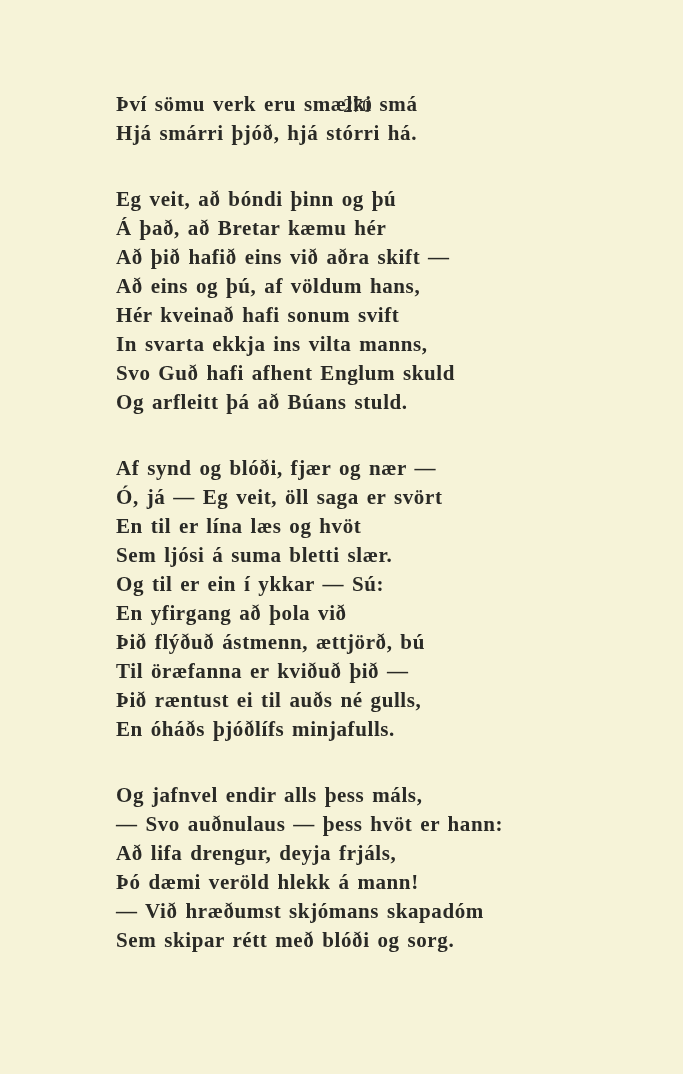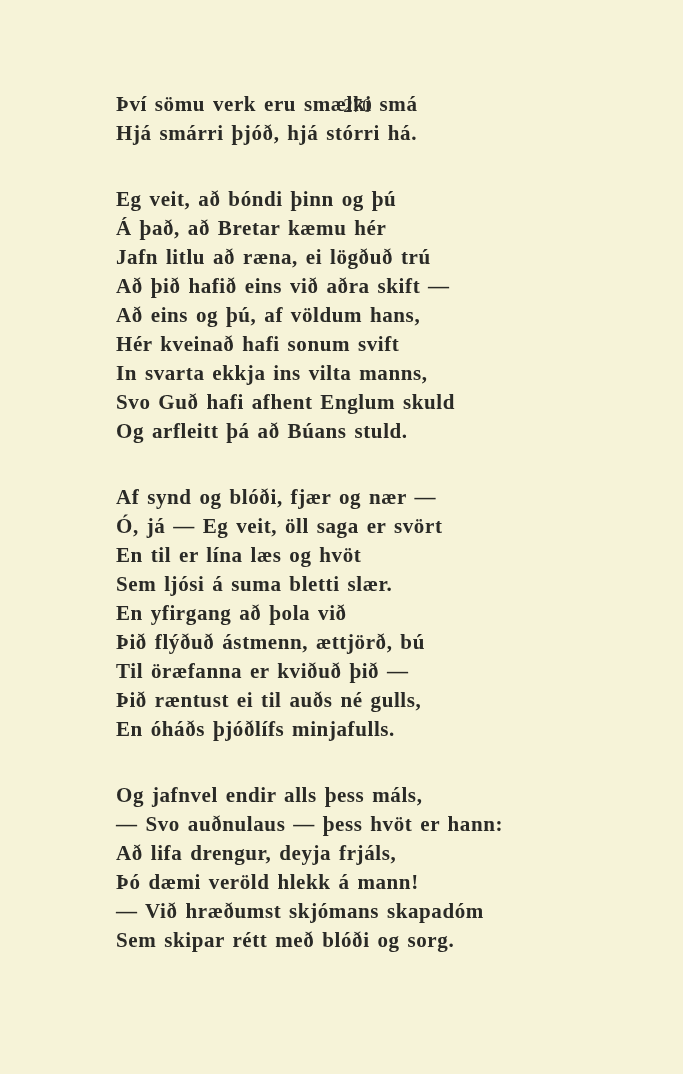--- a/index.html
+++ b/index.html
@@ -57,34 +57,34 @@
 <div class="poem">
 
   <div class="stanza">
     <span class="line">Því sömu verk eru smælki smá</span>
     <span class="line">Hjá smárri þjóð, hjá stórri há.</span>
   </div>
 
   <div class="stanza">
     <span class="line">Eg veit, að bóndi þinn og þú</span>
     <span class="line">Á það, að Bretar kæmu hér</span>
-    <span class="line">Jafn litlu að ræna, ei lögðuð trú</span>
     <span class="line">Að þið hafið eins við aðra skift —</span>
     <span class="line">Að eins og þú, af völdum hans,</span>
     <span class="line">Hér kveinað hafi sonum svift</span>
     <span class="line">In svarta ekkja ins vilta manns,</span>
     <span class="line">Svo Guð hafi afhent Englum skuld</span>
     <span class="line">Og arfleitt þá að Búans stuld.</span>
   </div>
 
   <div class="stanza">
     <span class="line">Af synd og blóði, fjær og nær —</span>
     <span class="line">Ó, já — Eg veit, öll saga er svört</span>
     <span class="line">En til er lína læs og hvöt</span>
     <span class="line">Sem ljósi á suma bletti slær.</span>
+    <span class="line">Og til er ein í ykkar — Sú:</span>
     <span class="line">En yfirgang að þola við</span>
     <span class="line">Þið flýðuð ástmenn, ættjörð, bú</span>
     <span class="line">Til öræfanna er kviðuð þið —</span>
     <span class="line">Þið ræntust ei til auðs né gulls,</span>
     <span class="line">En óháðs þjóðlífs minjafulls.</span>
   </div>
 
   <div class="stanza">
     <span class="line">Og jafnvel endir alls þess máls,</span>
     <span class="line">— Svo auðnulaus — þess hvöt er hann:</span>

